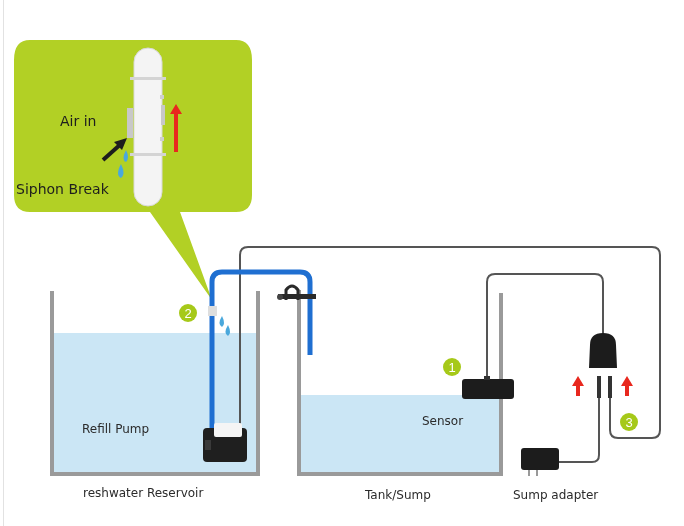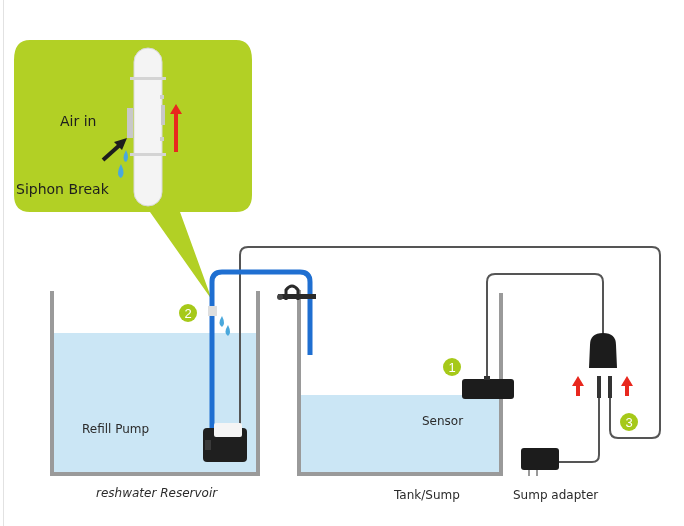--- a/index.html
+++ b/index.html
@@ -123,16 +123,16 @@
   </g>
   <g>
     <circle cx="629" cy="422" r="9" fill="#a6c919"></circle>
     <text x="629" y="427" text-anchor="middle" font-size="13" fill="#ffffff" font-family="Liberation Sans, sans-serif">3</text>
   </g>
 </svg>
 
 <div class="lbl lbl-bubble" style="left:60px; top:113px;">Air in</div>
 <div class="lbl lbl-bubble" style="left:16px; top:181px;">Siphon Break</div>
 <div class="lbl" style="left:82px; top:422px;">Refill Pump</div>
-<div class="lbl" style="left:96px; top:486px;font-style:italic;">reshwater Reservoir</div>
+<div class="lbl" style="left:83px; top:486px;">reshwater Reservoir</div>
 <div class="lbl" style="left:422px; top:414px;">Sensor</div>
-<div class="lbl" style="left:365px; top:488px;margin-left:29px;">Tank/Sump</div>
+<div class="lbl" style="left:365px; top:488px;">Tank/Sump</div>
 <div class="lbl" style="left:513px; top:488px;">Sump adapter</div>
 
 </body></html>

